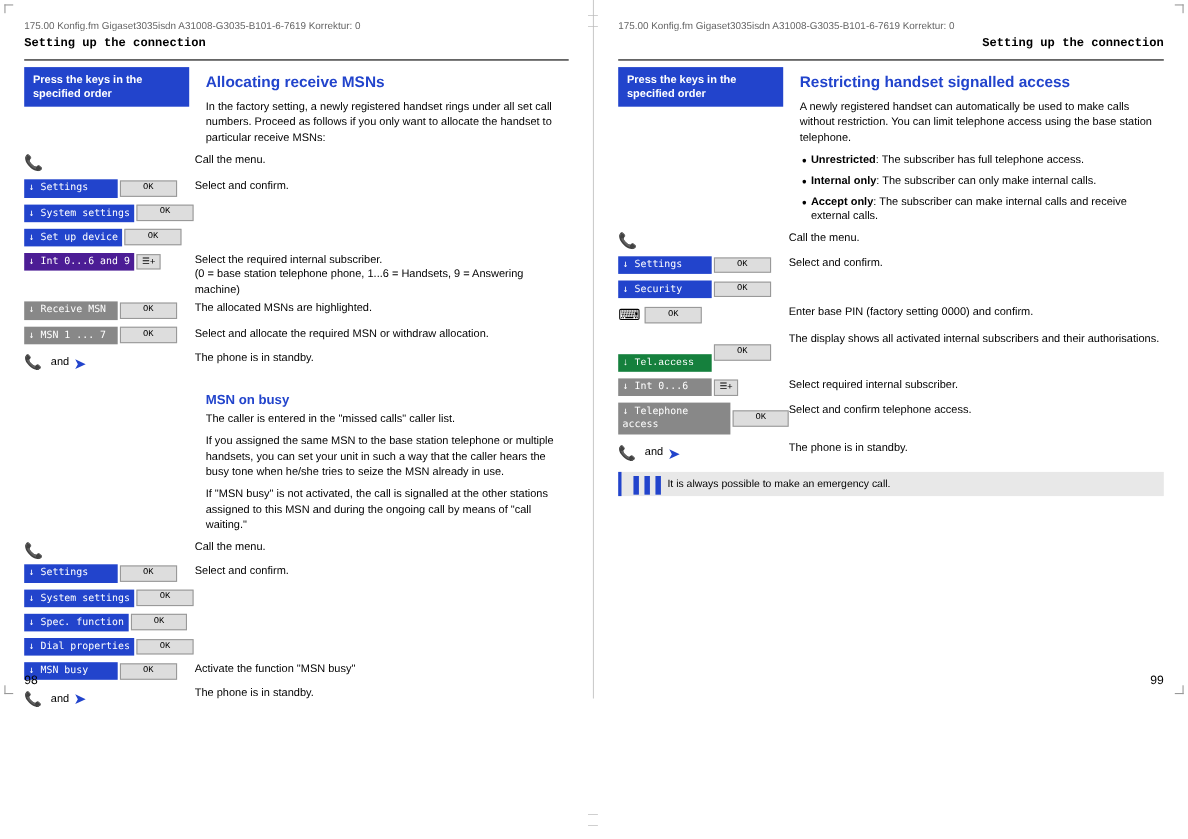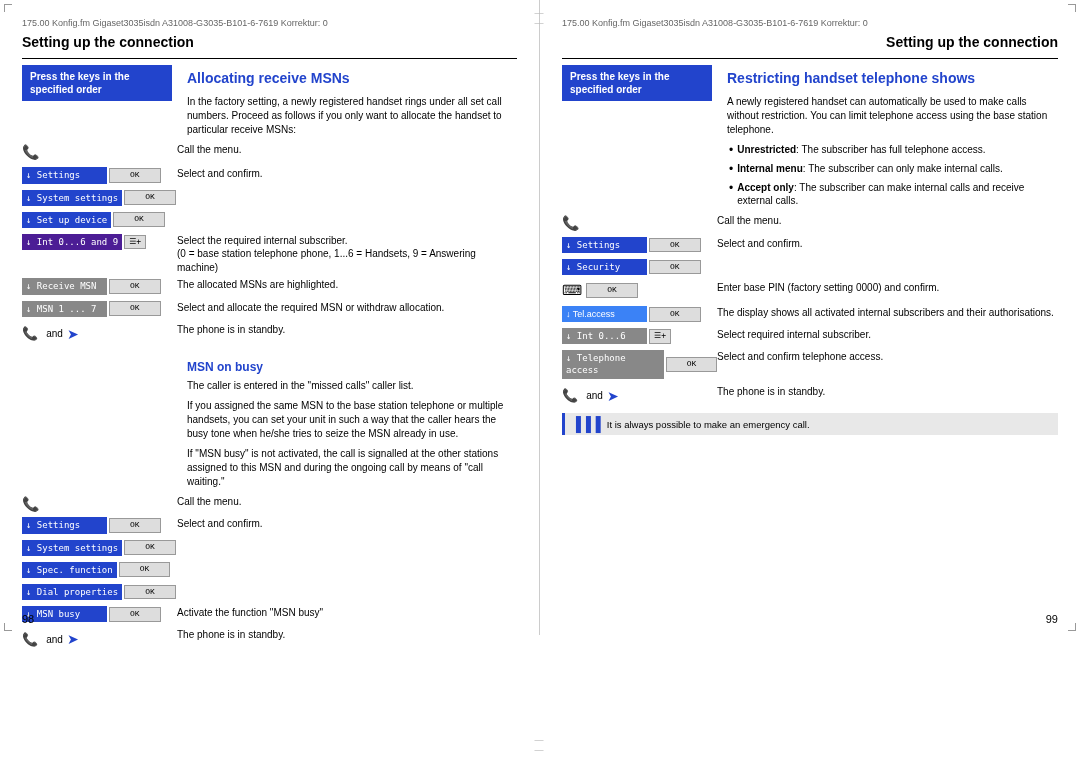--- a/index.html
+++ b/index.html
@@ -43,23 +43,24 @@
 
     
     .section-divider {
       border: none;
       border-top: 1px solid #000;
       margin-bottom: 6px;
     }
 
     
     .section-heading {
-      font-size: 14px;
+      font-size: 11px;
       font-weight: bold;
       margin-bottom: 8px;
+      font-family: Liberation Mono, monospace;
     }
 
     
     .blue-box {
       background: #2244cc;
       color: #fff;
       font-size: 10px;
       font-weight: bold;
       padding: 5px 8px;
       margin-bottom: 10px;
@@ -420,30 +421,30 @@
     <div style="display:flex;justify-content:flex-end;">
       <div class="section-heading">Setting up the connection</div>
     </div>
     <hr class="section-divider">
 
     <div class="content-area">
       <div class="left-panel">
         <div class="blue-box">Press the keys in the specified order</div>
       </div>
       <div class="right-text">
-        <div class="subsection-title">Restricting handset telephone shows</div>
+        <div class="subsection-title">Restricting handset signalled access</div>
         <p class="body-text">A newly registered handset can automatically be used to make calls without restriction. You can limit telephone access using the base station telephone.</p>
         <ul class="bullet-list">
           <li>
             <span class="bullet-dot">•</span>
             <span><strong>Unrestricted</strong>: The subscriber has full telephone access.</span>
           </li>
           <li>
             <span class="bullet-dot">•</span>
-            <span><strong>Internal menu</strong>: The subscriber can only make internal calls.</span>
+            <span><strong>Internal only</strong>: The subscriber can only make internal calls.</span>
           </li>
           <li>
             <span class="bullet-dot">•</span>
             <span><strong>Accept only</strong>: The subscriber can make internal calls and receive external calls.</span>
           </li>
         </ul>
       </div>
     </div>
 
     <div>
@@ -481,21 +482,21 @@
             <span style="font-size:14px;margin-right:2px;">⌨</span>
             <span class="ok-btn">OK</span>
           </div>
         </div>
         <div class="instr-right">Enter base PIN (factory setting 0000) and confirm.</div>
       </div>
 
       <div class="instr-line">
         <div class="instr-left">
           <div class="menu-row">
-            <span style="color:#fff;background:#3b82f6;font-size:9px;font-family:Liberation Sans, sans-serif;padding:2px 4px;display:inline-block;min-width:85px;">↓ Tel.access</span>
+            <span style="color:#fff;background:#15803d;font-size:9px;font-family:Liberation Mono, monospace;padding:2px 4px;display:inline-block;min-width:85px;margin-top:20px;">↓ Tel.access</span>
             <span class="ok-btn">OK</span>
           </div>
         </div>
         <div class="instr-right">The display shows all activated internal subscribers and their authorisations.</div>
       </div>
 
       <div class="instr-line">
         <div class="instr-left">
           <div class="menu-row">
             <span style="color:#fff;background:#888;font-size:9px;font-family:monospace;padding:2px 4px;display:inline-block;min-width:85px;">↓ Int 0...6</span>

